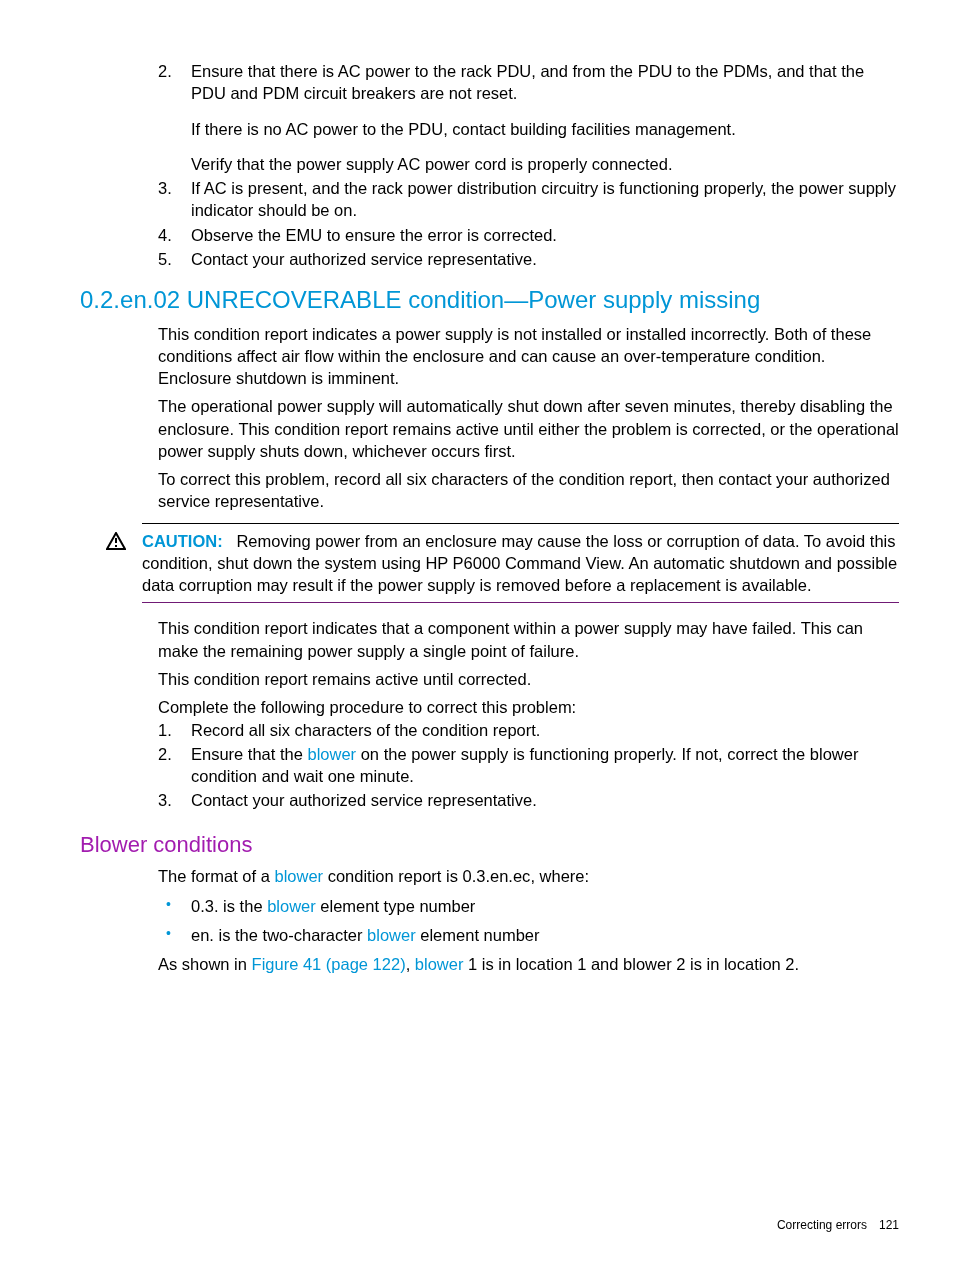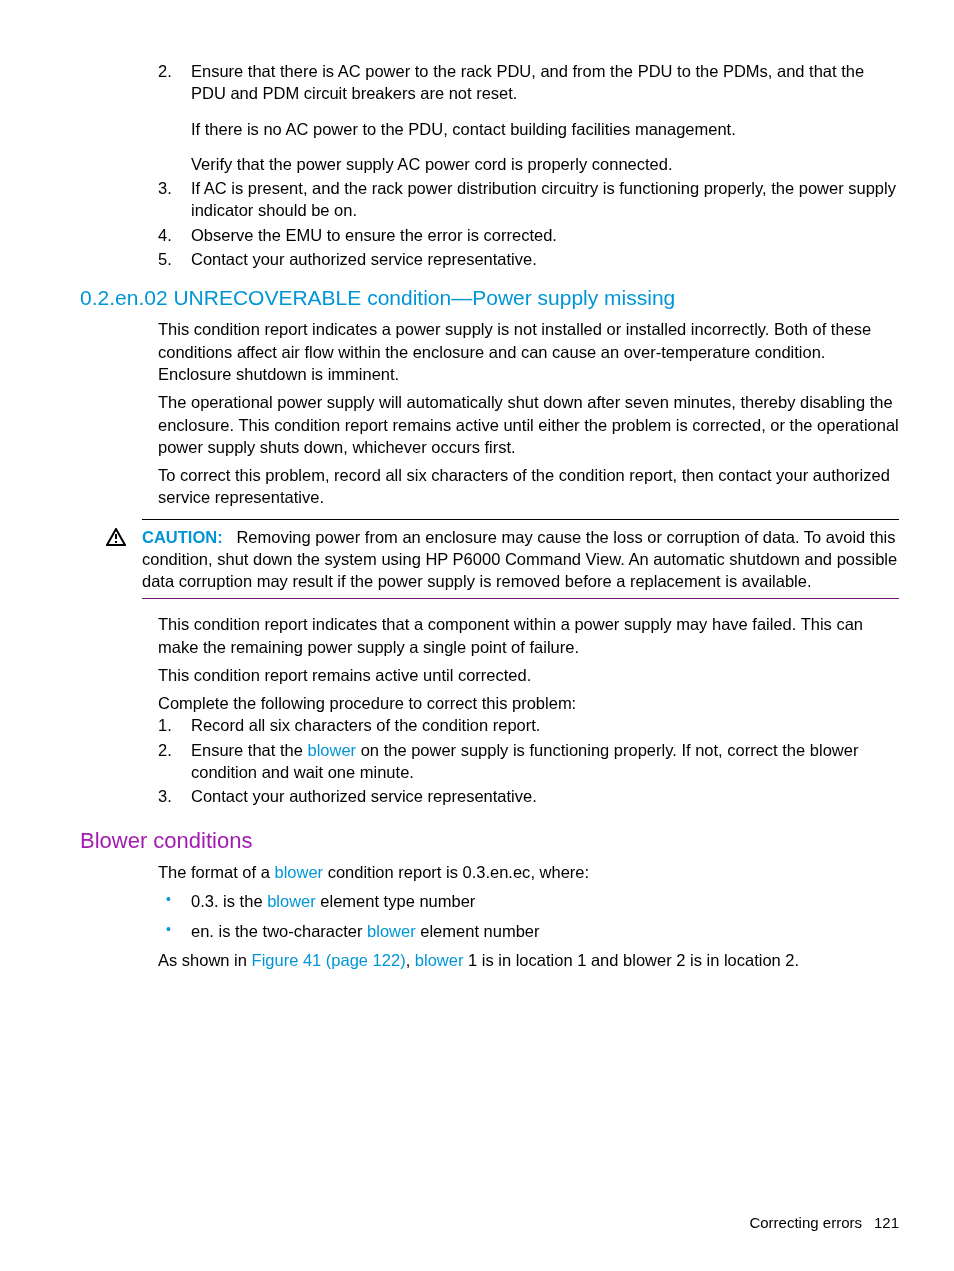--- a/index.html
+++ b/index.html
@@ -39,21 +39,21 @@
     top: 0;
   }
   .para {
     margin: 6px 0 0 78px;
   }
   .para-sub {
     margin-top: 13px;
   }
   .h3 {
     color: #0096d6;
-    font-size: 21px;
+    font-size: 24px;
     font-weight: 400;
     margin: 14px 0 6px 0;
   }
   .h2 {
     color: #a21caf;
     font-size: 22px;
     font-weight: 400;
     margin: 18px 0 4px 0;
   }
   .link {
@@ -93,21 +93,21 @@
     position: absolute;
     left: 8px;
     top: 0;
     color: #0096d6;
     font-size: 14px;
   }
   .footer {
     position: absolute;
     bottom: 38px;
     right: 55px;
-    font-size: 15px;
+    font-size: 12px;
   }
   .footer-sep { display: inline-block; width: 12px; }
 </style>
 </head>
 <body>
 
 <div class="page">
 
   <ol class="ol">
     <li>

